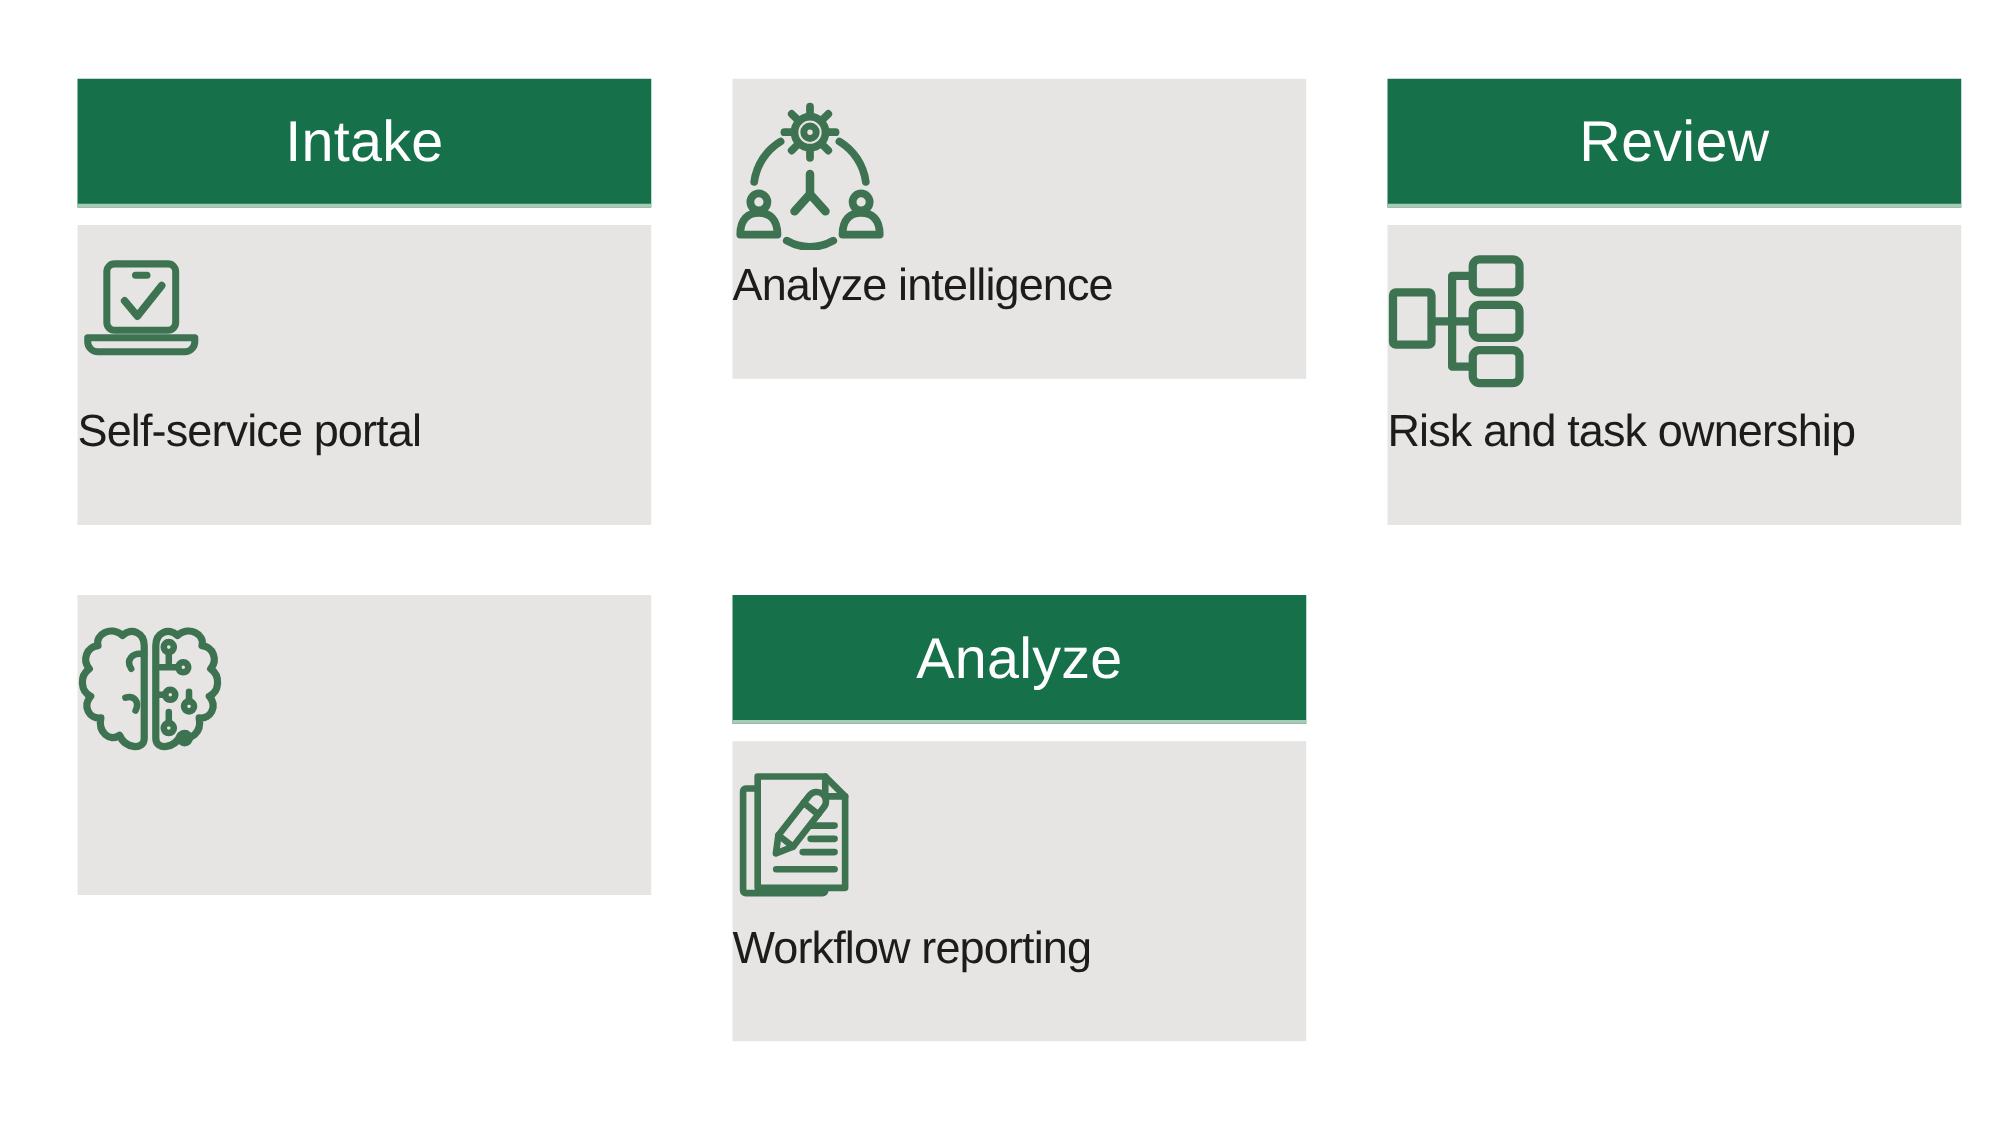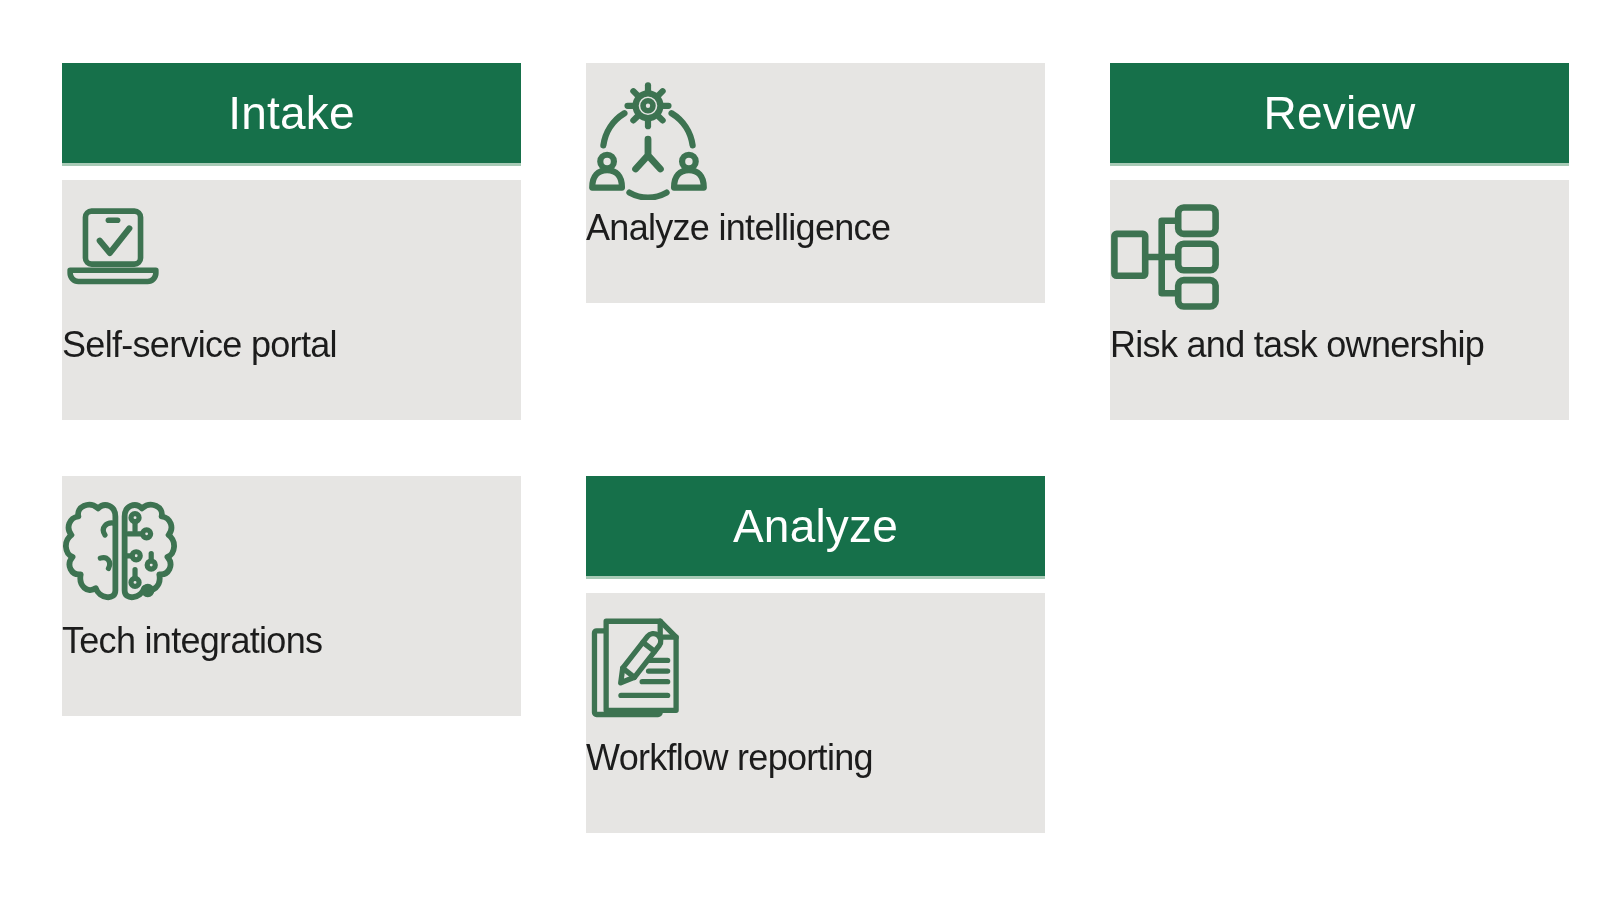--- a/index.html
+++ b/index.html
@@ -142,21 +142,20 @@
             <circle cx="64" cy="50" r="3.5"></circle>
               <line x1="56" y1="50" x2="60.5" y2="50"></line>
             <circle cx="77" cy="58" r="3.5"></circle>
               <line x1="77" y1="54.5" x2="77" y2="48"></line>
             <circle cx="63" cy="73" r="3.5"></circle>
               <line x1="63" y1="69.5" x2="63" y2="62"></line>
             <circle cx="74" cy="80" r="3.5"></circle>
           </g>
         </svg>
       </div>
-      <div class="card-label">Tech integrations</div>
     </div>
   </div>
 
   <div class="card">
     <div class="card-header">
       <span class="card-title">Analyze</span>
     </div>
     <div class="card-body">
       <div class="icon-wrap">
         <svg class="icon" width="106" height="106" viewBox="0 0 100 100" style="stroke-width:5">

